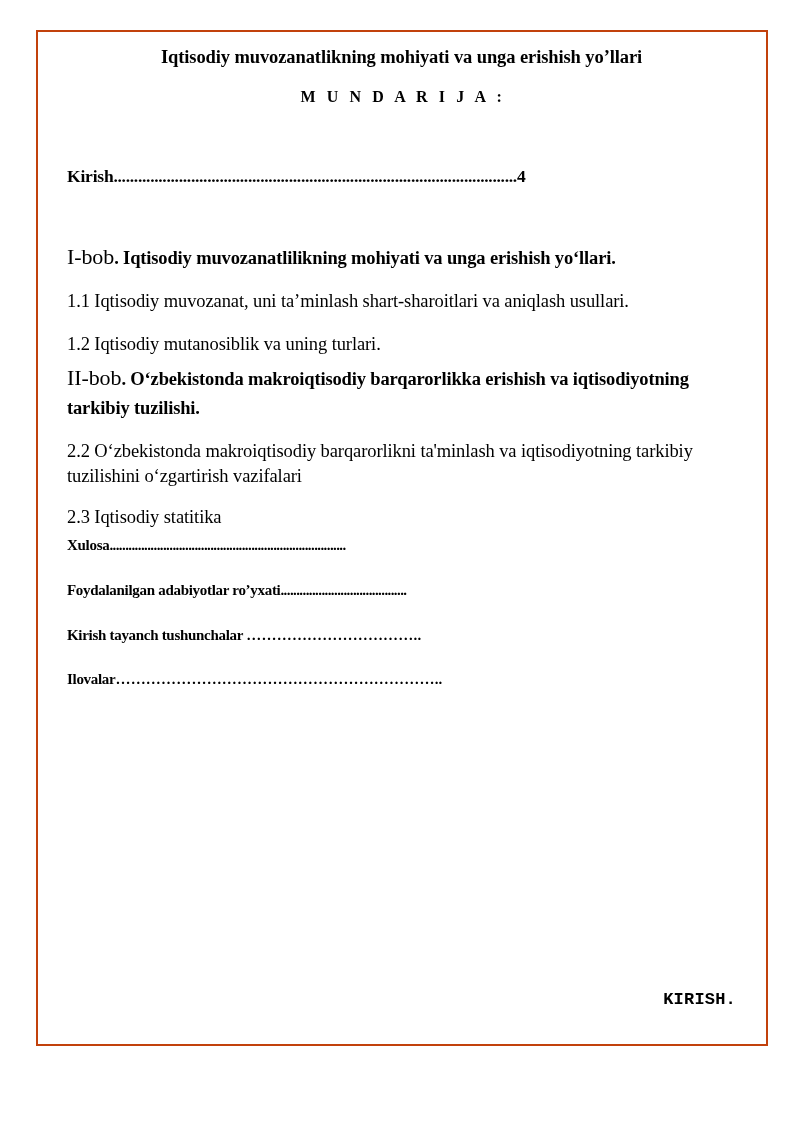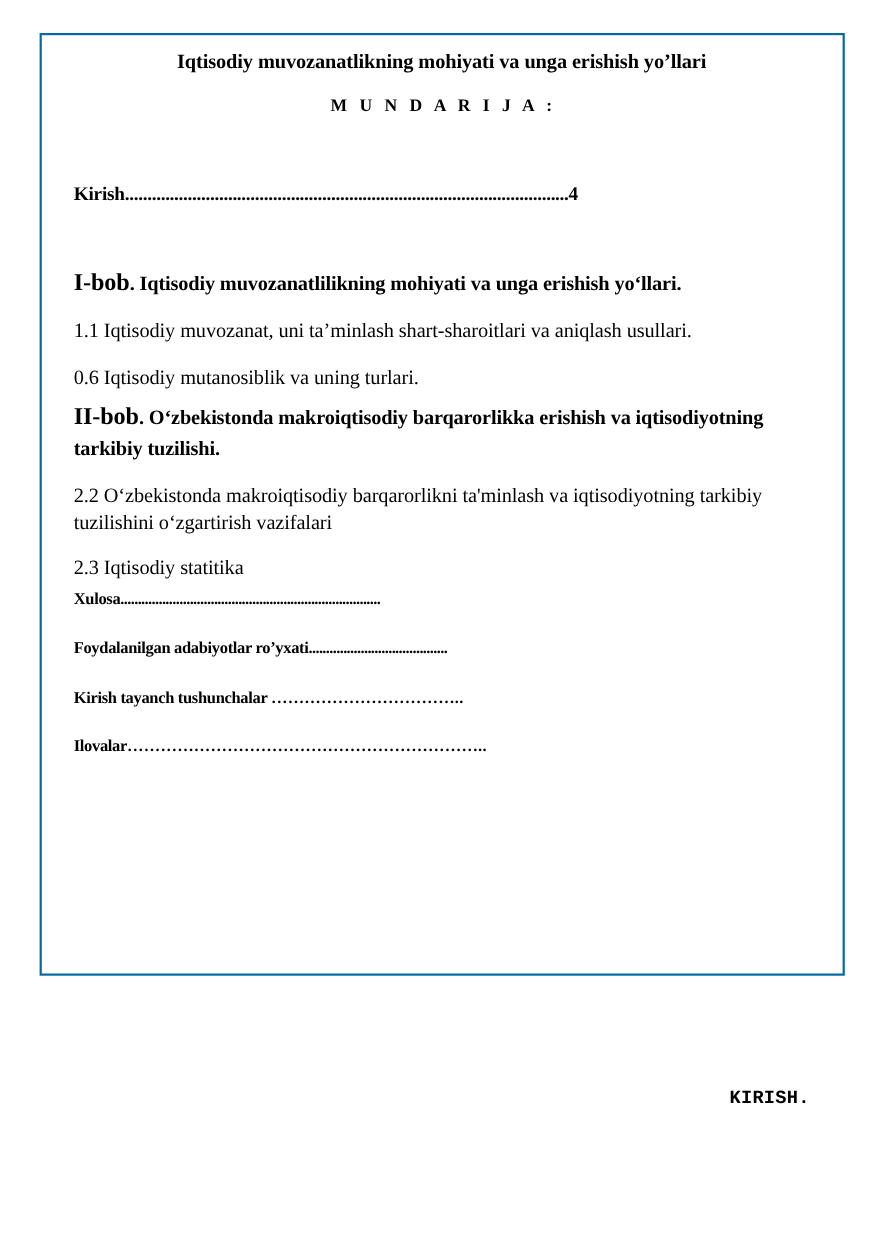--- a/index.html
+++ b/index.html
@@ -13,23 +13,23 @@
     font-family: "Liberation Serif", "DejaVu Serif", serif;
     color: #000000;
     overflow: hidden;
   }
 
   .page {
     position: absolute;
     left: 36px;
     top: 30px;
     width: 732px;
-    height: 857px;
+    height: 1016px;
     box-sizing: border-box;
-    border: 2px solid #0369a1;
+    border: 2px solid #c2410c;
     background: #ffffff;
   }
 
   .page-inner {
     position: absolute;
     left: 0;
     top: 0;
     width: 100%;
     height: 100%;
     box-sizing: border-box;
@@ -73,21 +73,21 @@
   .bob-heading {
     margin: 56px 0 0 0;
     font-size: 22px;
     line-height: 1.3;
     letter-spacing: -0.1px;
   }
   .bob-heading.second {
     margin-top: 8px;
   }
   .bob-heading .bob-num {
-    font-weight: bold;
+    font-weight: normal;
     font-size: 22px;
   }
   .bob-heading .bob-text {
     font-weight: bold;
     font-size: 18.5px;
     letter-spacing: -0.15px;
   }
 
   .sub-item {
     font-size: 18.5px;
@@ -141,21 +141,21 @@
     <div class="kirish-line">
       <span>Kirish</span><span class="dots">...................................................................................................</span><span class="pagenum">4</span>
     </div>
 
     <div class="bob-heading">
       <span class="bob-num">I-bob</span><span class="bob-text">. </span><span class="bob-text">Iqtisodiy muvozanatlilikning mohiyati va unga erishish yo‘llari.</span>
     </div>
 
     <div class="sub-item">1.1 Iqtisodiy muvozanat, uni ta’minlash shart-sharoitlari va aniqlash usullari.</div>
 
-    <div class="sub-item">0.6 Iqtisodiy mutanosiblik va uning turlari.</div>
+    <div class="sub-item">1.2 Iqtisodiy mutanosiblik va uning turlari.</div>
 
     <div class="bob-heading second">
       <span class="bob-num">II-bob</span><span class="bob-text">. </span><span class="bob-text">O‘zbekistonda makroiqtisodiy barqarorlikka erishish va iqtisodiyotning tarkibiy tuzilishi.</span>
     </div>
 
 
     <div class="sub-item">2.2 O‘zbekistonda makroiqtisodiy barqarorlikni ta'minlash va iqtisodiyotning tarkibiy tuzilishini o‘zgartirish vazifalari</div>
 
     <div class="sub-item tight">2.3 Iqtisodiy statitika</div>
 

